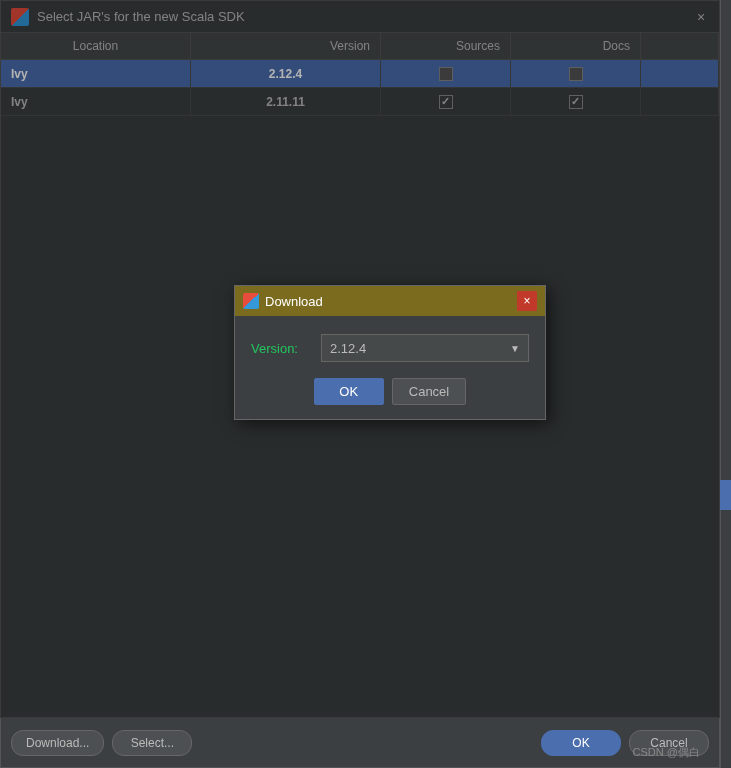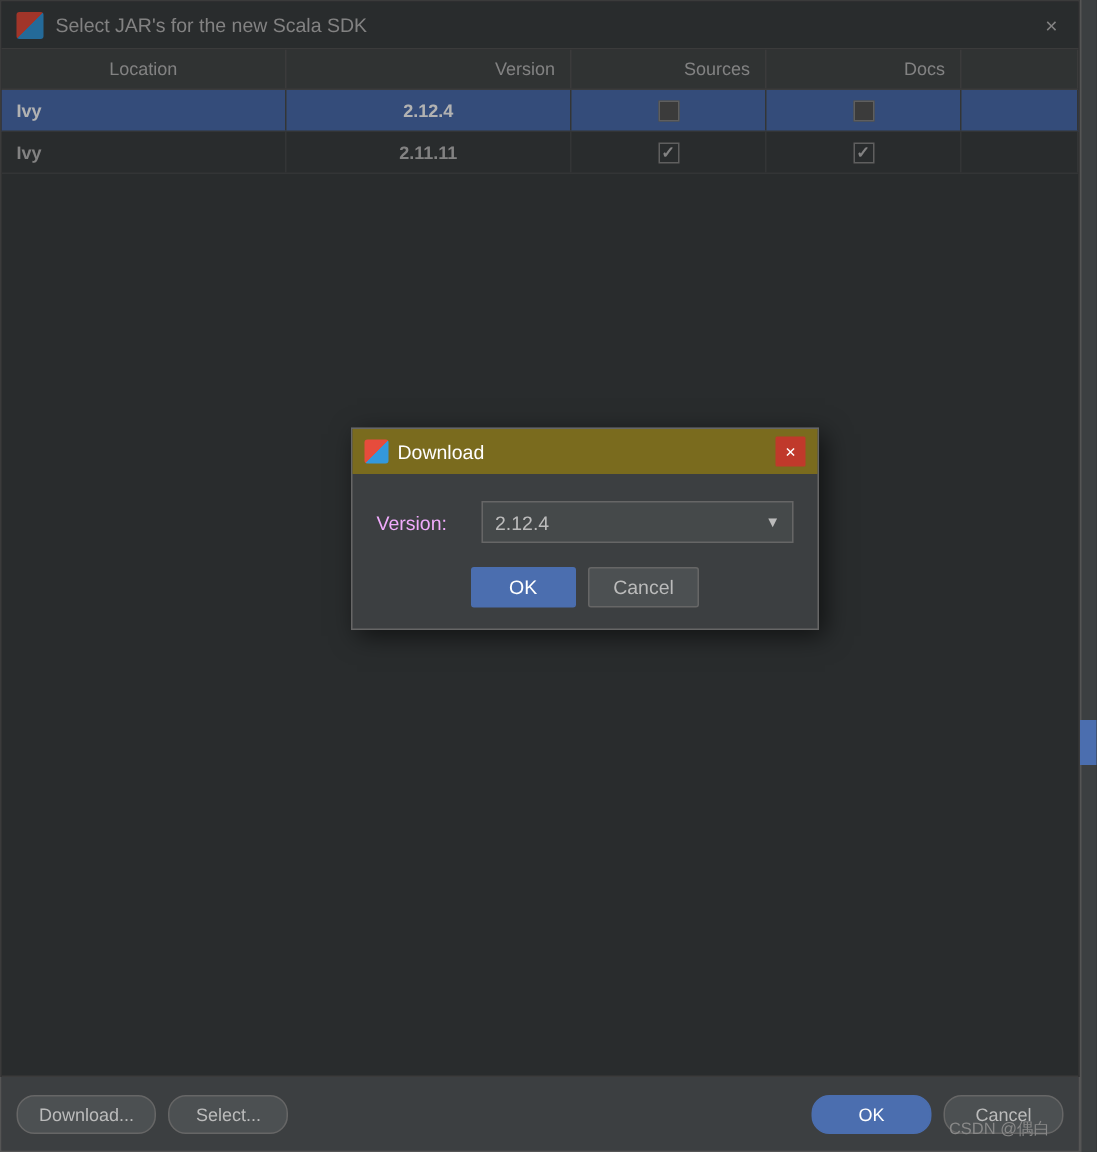--- a/index.html
+++ b/index.html
@@ -253,21 +253,21 @@
     }
 
     .dialog-row {
       display: flex;
       align-items: center;
       gap: 10px;
       margin-bottom: 16px;
     }
 
     .dialog-label {
-      color: #f0abfc;
+      color: #22c55e;
       font-size: 13px;
       min-width: 60px;
     }
 
     .select-wrapper {
       flex: 1;
       position: relative;
       display: flex;
       align-items: center;
     }

